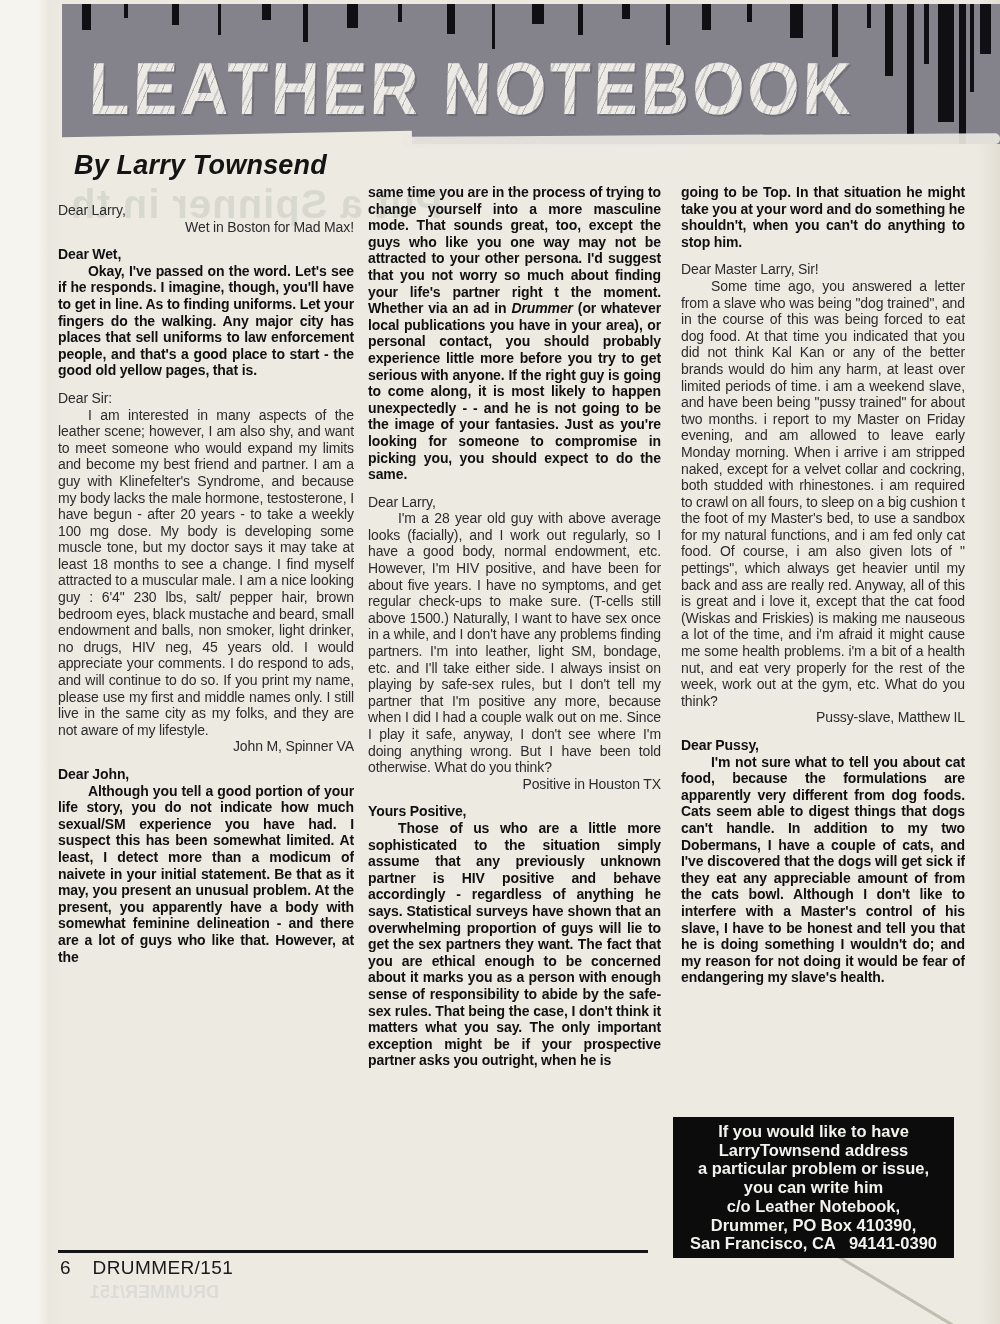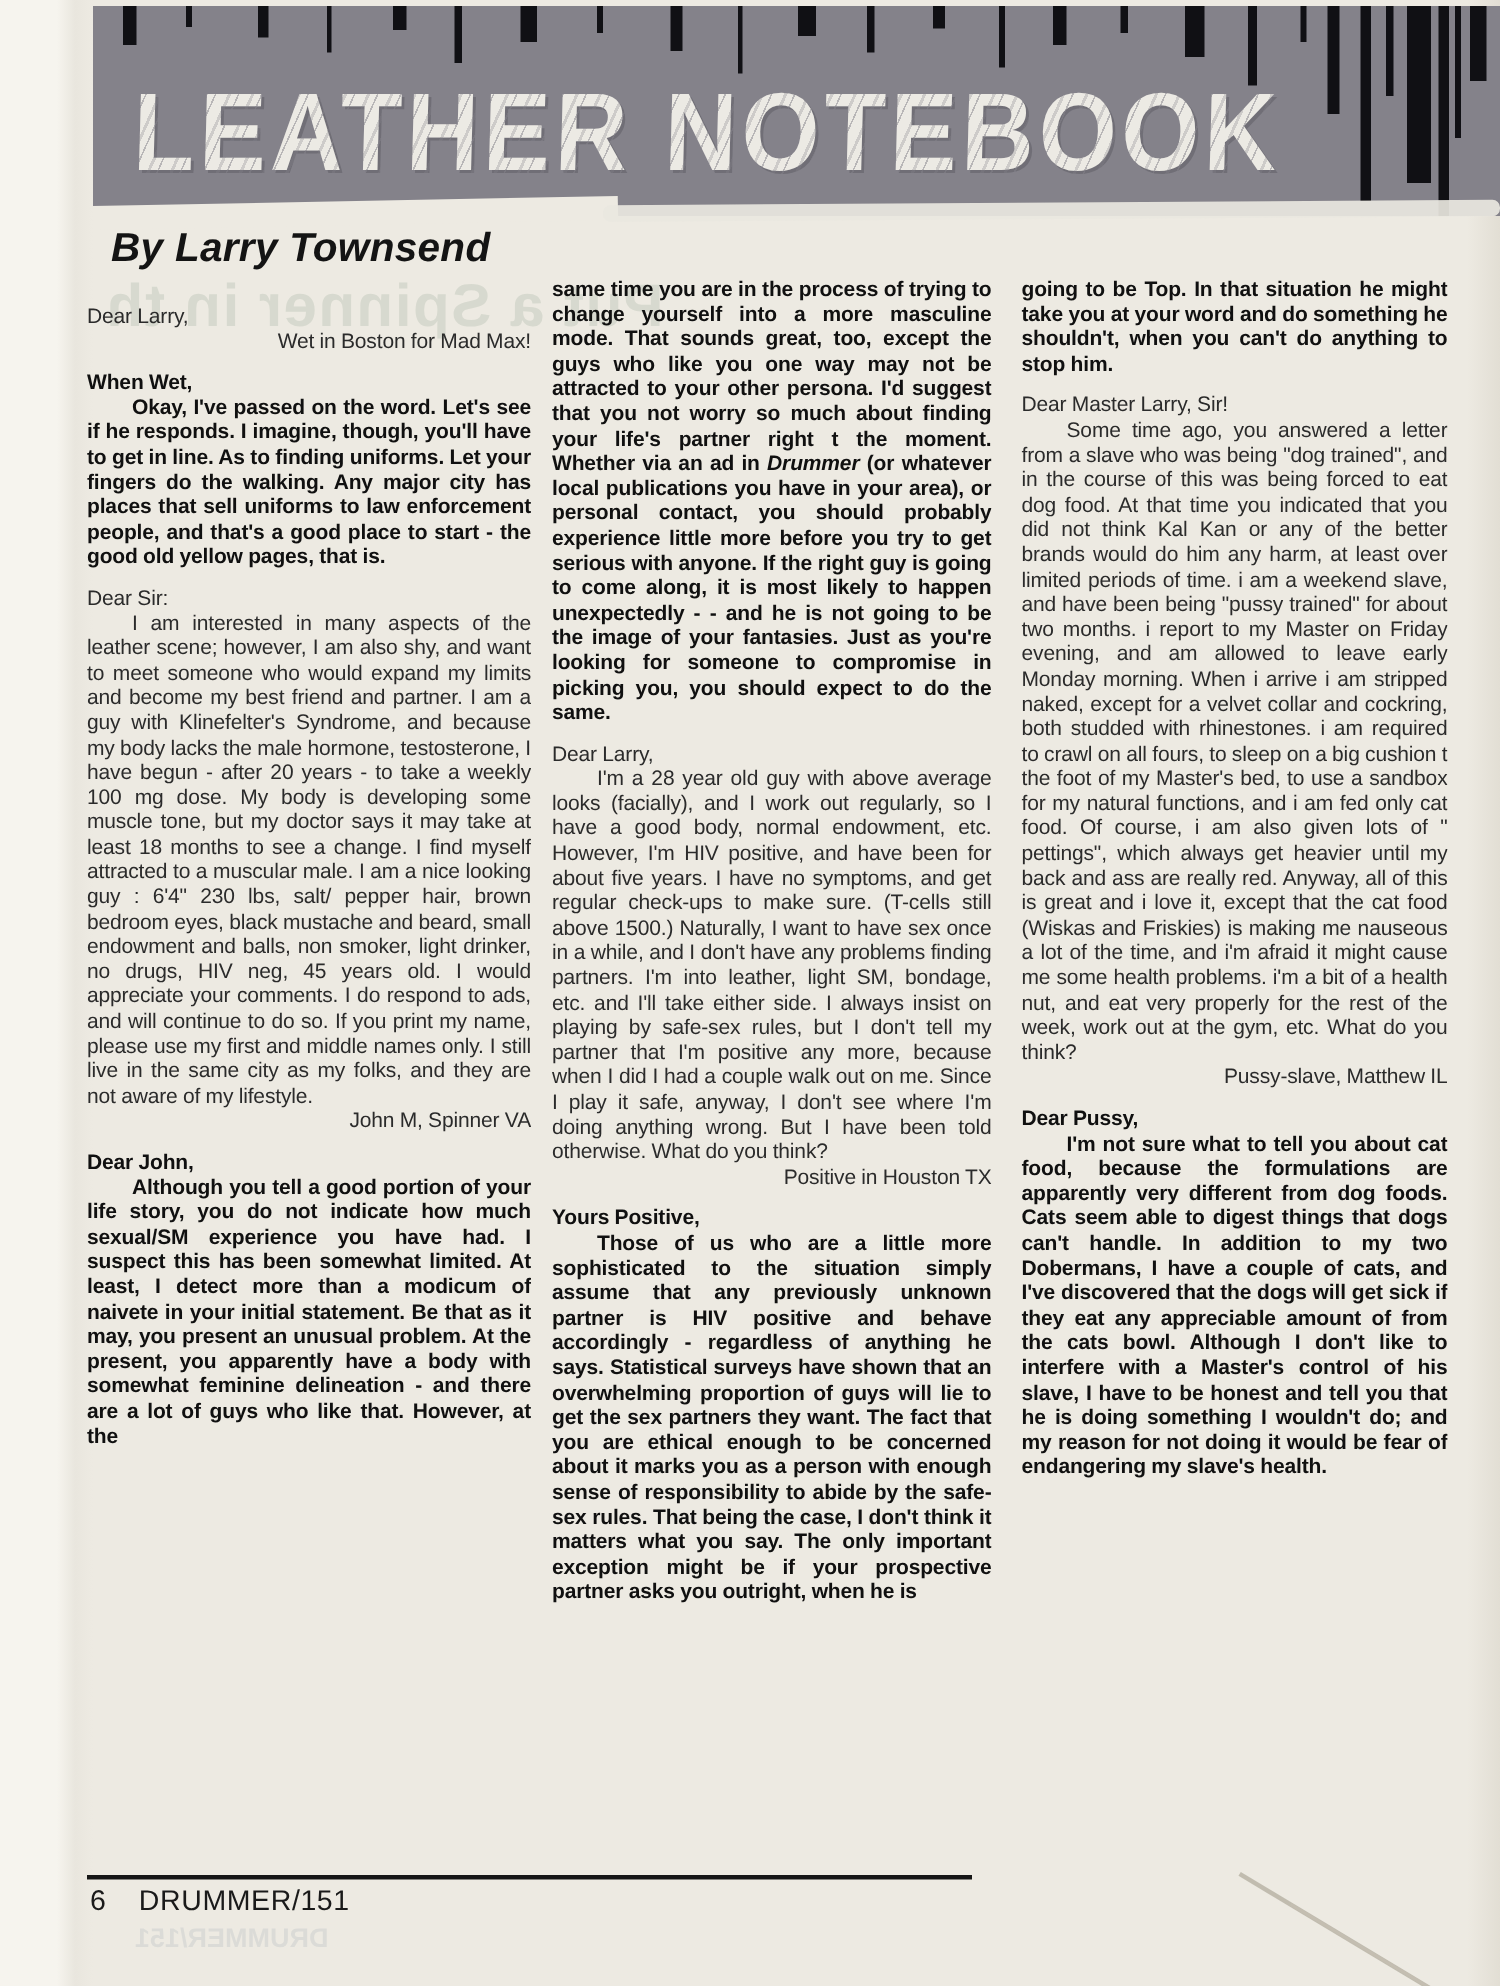--- a/index.html
+++ b/index.html
@@ -101,21 +101,21 @@
 
   <div class="ghost ghost-headline">Put a Spinner in th</div>
   <div class="ghost ghost-footer">DRUMMER/151</div>
 
   <div class="col" id="col1">
     <article class="letter">
       <p class="salut">Dear Larry,</p>
       <p class="sig">Wet in Boston for Mad Max!</p>
     </article>
     <article class="reply">
-      <p class="salut">When Wet,</p>
+      <p class="salut">Dear Wet,</p>
       <p class="body">Okay, I've passed on the word. Let's see if he responds. I imagine, though, you'll have to get in line. As to finding uniforms. Let your fingers do the walking. Any major city has places that sell uniforms to law enforcement people, and that's a good place to start - the good old yellow pages, that is.</p>
     </article>
     <article class="letter">
       <p class="salut">Dear Sir:</p>
       <p class="body">I am interested in many aspects of the leather scene; however, I am also shy, and want to meet someone who would expand my limits and become my best friend and partner. I am a guy with Klinefelter's Syndrome, and because my body lacks the male hormone, testosterone, I have begun - after 20 years - to take a weekly 100 mg dose. My body is developing some muscle tone, but my doctor says it may take at least 18 months to see a change. I find myself attracted to a muscular male. I am a nice looking guy : 6'4" 230 lbs, salt/ pepper hair, brown bedroom eyes, black mustache and beard, small endowment and balls, non smoker, light drinker, no drugs, HIV neg, 45 years old. I would appreciate your comments. I do respond to ads, and will continue to do so. If you print my name, please use my first and middle names only. I still live in the same city as my folks, and they are not aware of my lifestyle.</p>
       <p class="sig">John M, Spinner VA</p>
     </article>
     <article class="reply">
       <p class="salut">Dear John,</p>
       <p class="body">Although you tell a good portion of your life story, you do not indicate how much sexual/SM experience you have had. I suspect this has been somewhat limited. At least, I detect more than a modicum of naivete in your initial statement. Be that as it may, you present an unusual problem. At the present, you apparently have a body with somewhat feminine delineation - and there are a lot of guys who like that. However, at the</p>
@@ -145,20 +145,29 @@
       <p class="salut">Dear Master Larry, Sir!</p>
       <p class="body">Some time ago, you answered a letter from a slave who was being "dog trained", and in the course of this was being forced to eat dog food. At that time you indicated that you did not think Kal Kan or any of the better brands would do him any harm, at least over limited periods of time. i am a weekend slave, and have been being "pussy trained" for about two months. i report to my Master on Friday evening, and am allowed to leave early Monday morning. When i arrive i am stripped naked, except for a velvet collar and cockring, both studded with rhinestones. i am required to crawl on all fours, to sleep on a big cushion t the foot of my Master's bed, to use a sandbox for my natural functions, and i am fed only cat food. Of course, i am also given lots of " pettings", which always get heavier until my back and ass are really red. Anyway, all of this is great and i love it, except that the cat food (Wiskas and Friskies) is making me nauseous a lot of the time, and i'm afraid  it might cause me some health problems. i'm a bit of a health nut, and eat very properly for the rest of the week, work out at the gym, etc. What do you think?</p>
       <p class="sig">Pussy-slave, Matthew IL</p>
     </article>
     <article class="reply">
       <p class="salut">Dear Pussy,</p>
       <p class="body">I'm not sure what to tell you about cat food, because the formulations are apparently very different from dog foods. Cats seem able to digest things that dogs can't handle. In addition to my two Dobermans, I have a couple of cats, and I've discovered that the dogs will get sick if they eat any appreciable amount of from the cats bowl. Although I don't like to interfere with a Master's control of his slave, I have to be honest and tell you that he is doing something I wouldn't do; and my reason for not doing it would be fear of endangering my slave's health.</p>
     </article>
   </div>
 
+  <div class="notice">
+    <p>If you would like to have</p>
+    <p>LarryTownsend address</p>
+    <p>a particular problem or issue,</p>
+    <p>you can write him</p>
+    <p>c/o Leather Notebook,</p>
+    <p>Drummer, PO Box 410390,</p>
+    <p>San Francisco, CA   94141-0390</p>
+  </div>
 
   <div class="footer-rule"></div>
   <div class="footer">
     <span class="num">6</span><span class="mag">DRUMMER/151</span>
   </div>
 
   <div class="corner-line"></div>
   <div class="corner-line2"></div>
 </div>
 

